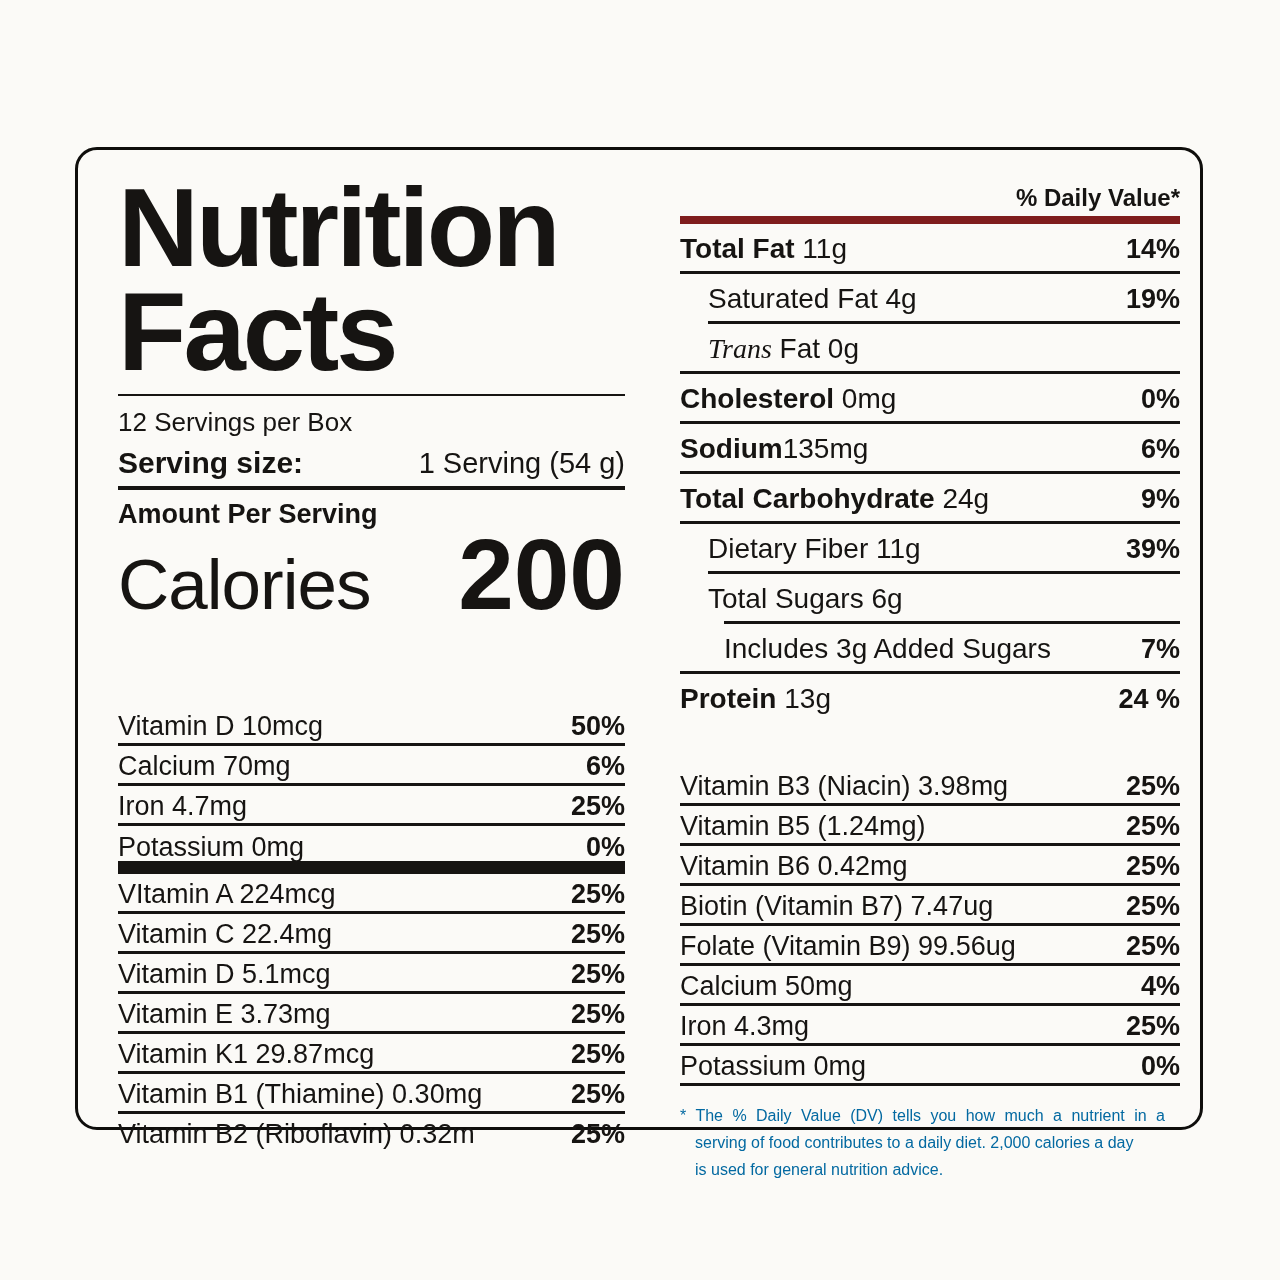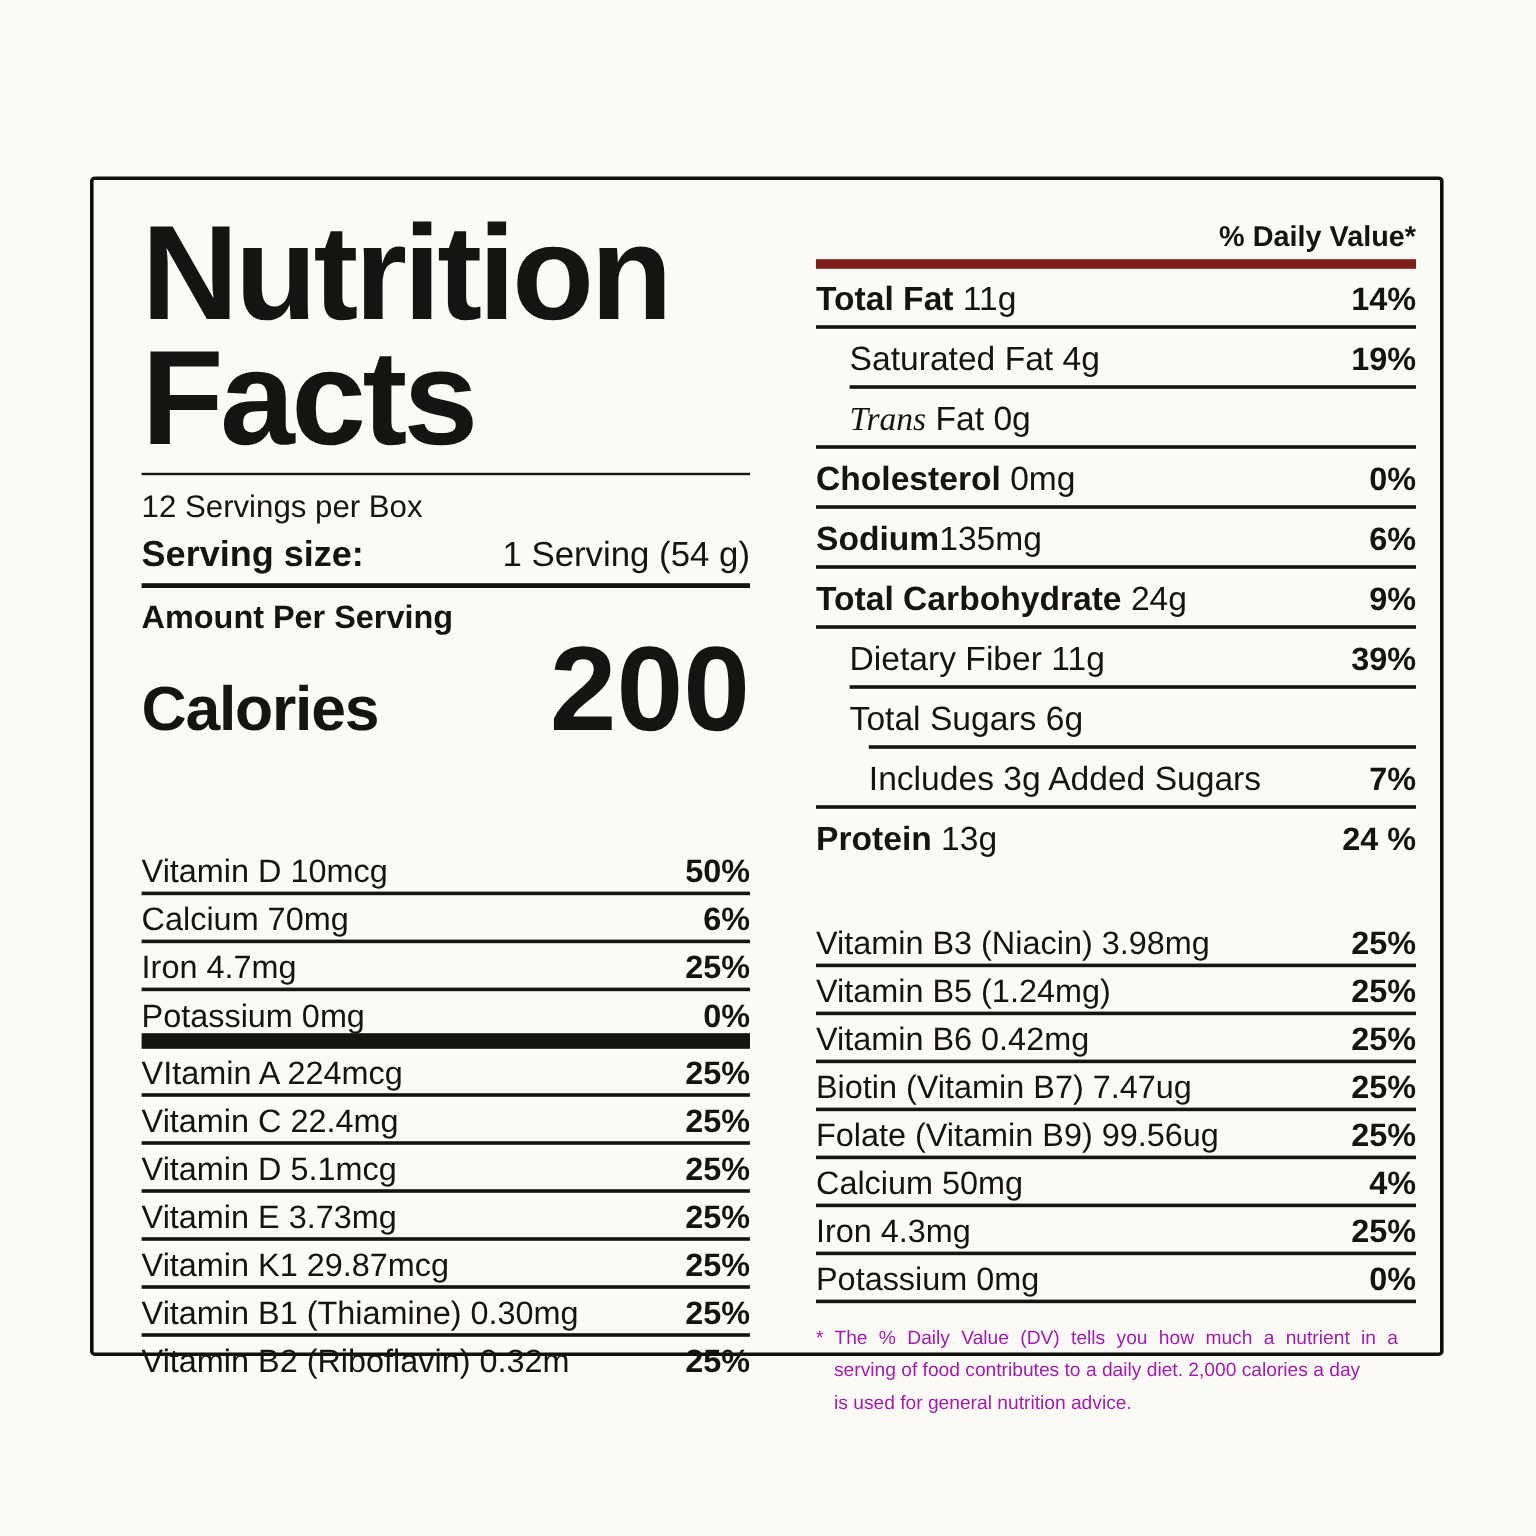--- a/index.html
+++ b/index.html
@@ -10,21 +10,21 @@
     color: #161412;
     -webkit-font-smoothing: antialiased;
   }
   .canvas { position: relative; width: 1280px; height: 1280px; overflow: hidden; }
 
   .label-box {
     position: absolute; left: 75px; top: 147px;
     width: 1128px; height: 983px;
     box-sizing: border-box;
     border: 3px solid #0f0e0c;
-    border-radius: 4px;
+    border-radius: 22px;
     background: #fbfaf7;
   }
 
   .col-left  { position: absolute; left: 40px;  top: 14px; width: 507px; }
   .col-right { position: absolute; left: 602px; top: 34px; width: 500px; }
 
   
   .title {
     margin: 0; padding-top: 12px;
     font-size: 112px; font-weight: 800;
@@ -39,21 +39,21 @@
     height: 46px;
   }
   .ss-label { font-size: 30px; font-weight: 700; }
   .ss-value { font-size: 29px; }
 
   .serving-divider { border-top: 4px solid #161412; }
 
   .aps { font-size: 27px; font-weight: 700; line-height: 32px; margin-top: 8px; }
 
   .cal-row { display: flex; justify-content: space-between; align-items: baseline; height: 88px; }
-  .cal-label { font-size: 52px; font-weight: 700; letter-spacing: -1px; line-height: 88px; }
+  .cal-label { font-size: 71px; font-weight: 400; letter-spacing: -1px; line-height: 88px; }
   .cal-value { font-size: 100px; font-weight: 800; line-height: 88px; }
 
   
   .micros-left  { margin-top: 88px; }
   .micros-right { margin-top: 42px; }
   .micro-row {
     position: relative;
     display: flex; justify-content: space-between; align-items: center;
     height: 40px; box-sizing: border-box;
     font-size: 27px;
@@ -87,21 +87,21 @@
   .nrow.no-rule::after { display: none; }
   .nname { flex: 1; white-space: nowrap; }
   .nrow.ind1 .nname { padding-left: 28px; }
   .nrow.ind2 .nname { padding-left: 44px; }
   .nname b { font-weight: 700; }
   .nname i { font-style: italic; font-family: Liberation Serif, serif; }
   .ndv { font-size: 27px; font-weight: 700; white-space: nowrap; }
   .micro-row .mdv { font-weight: 700; font-size: 27px; }
 
   
-  .footnote { margin-top: 16px; padding-left: 15px; font-size: 16px; line-height: 27px; color: #a21caf; }
+  .footnote { margin-top: 16px; padding-left: 15px; font-size: 16px; line-height: 27px; color: #0369a1; }
   .fn-line { width: 100%; }
   .fn-1 { margin-left: -15px; text-align: justify; text-align-last: justify; }
 </style>
 </head>
 <body>
 
 <div class="canvas">
   <div class="label-box">
 
     <div class="col-left">

